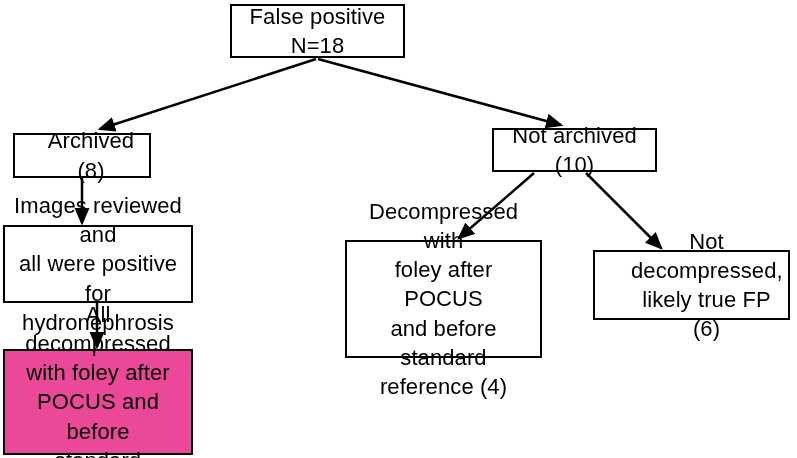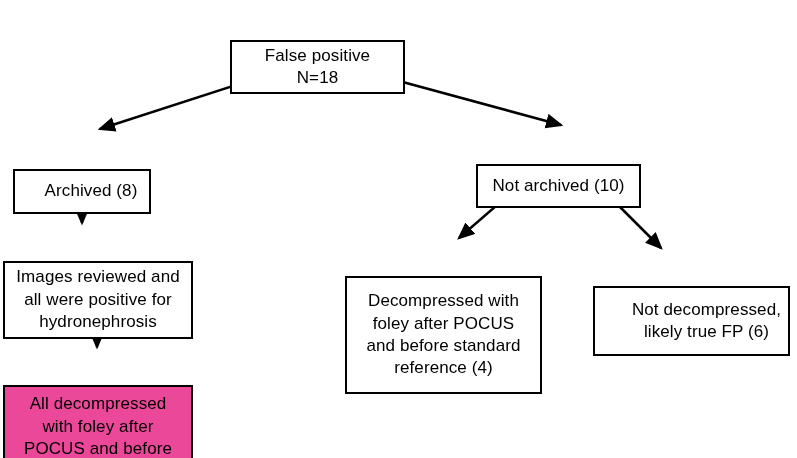--- a/index.html
+++ b/index.html
@@ -27,26 +27,25 @@
   .node {
     position: absolute;
     box-sizing: border-box;
     border: 2.5px solid #000000;
     background: #ffffff;
     display: flex;
     align-items: center;
     justify-content: center;
     text-align: center;
     color: #000000;
-    font-size: 17px;
+    font-size: 22px;
     line-height: 1.32;
     letter-spacing: 0.1px;
     padding: 2px 6px;
     z-index: 2;
-    margin-top: 36px;
   }
   .node .label {
     display: block;
     width: 100%;
     white-space: pre-line;
   }
 </style>
 </head>
 <body>
 
@@ -78,21 +77,21 @@
         <span class="label">Images reviewed and
 all were positive for
 hydronephrosis</span>
       </div>
       <div class="node" style="left: 3px; top: 349px; width: 190px; height: 106px; border-color: rgb(0, 0, 0); background: #ec4899; color: rgb(0, 0, 0);">
         <span class="label">All decompressed
 with foley after
 POCUS and before
 standard reference</span>
       </div>
-      <div class="node" style="left: 476px; top: 128px; width: 165px; height: 44px; border-color: rgb(0, 0, 0); background: rgb(255, 255, 255); color: rgb(0, 0, 0);">
+      <div class="node" style="left: 492px; top: 128px; width: 165px; height: 44px; border-color: rgb(0, 0, 0); background: rgb(255, 255, 255); color: rgb(0, 0, 0);">
         <span class="label">Not archived (10)</span>
       </div>
       <div class="node" style="left: 345px; top: 240px; width: 197px; height: 118px; border-color: rgb(0, 0, 0); background: rgb(255, 255, 255); color: rgb(0, 0, 0);">
         <span class="label">Decompressed with
 foley after POCUS
 and before standard
 reference (4)</span>
       </div>
       <div class="node" style="left: 593px; top: 250px; width: 197px; height: 70px; border-color: rgb(0, 0, 0); background: rgb(255, 255, 255); color: rgb(0, 0, 0); padding-left: 36px;">
         <span class="label">Not decompressed,

